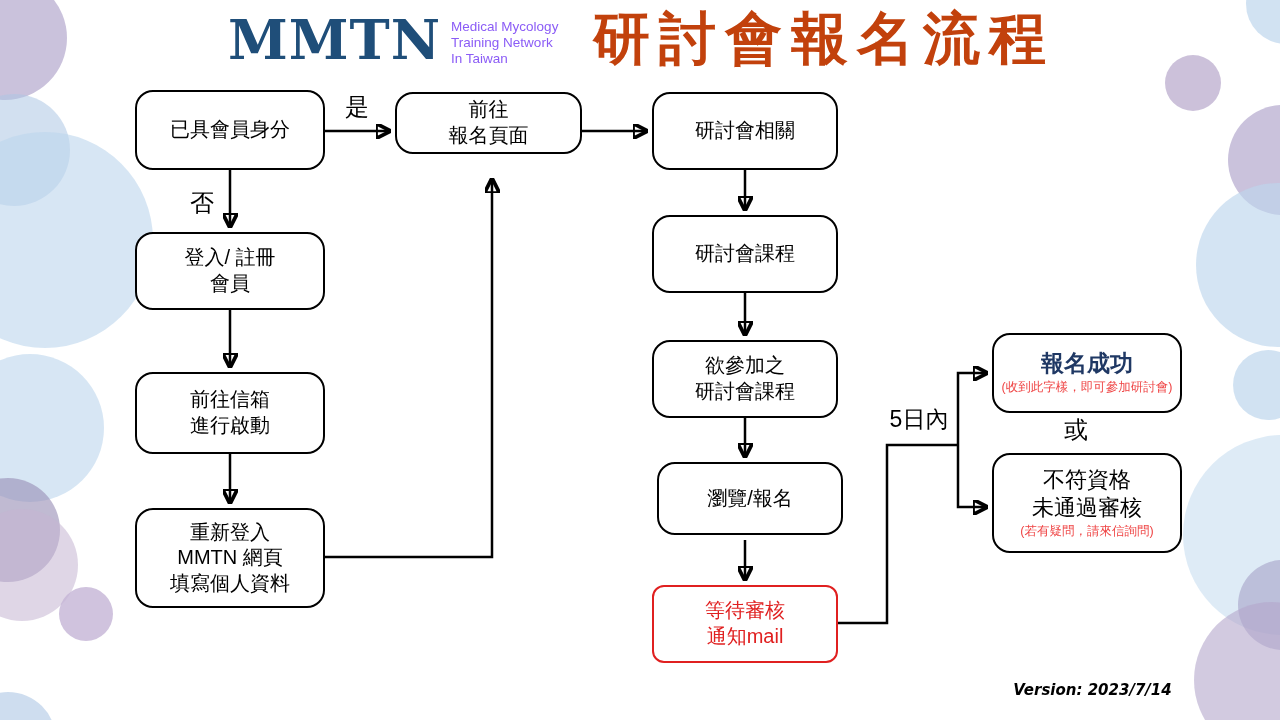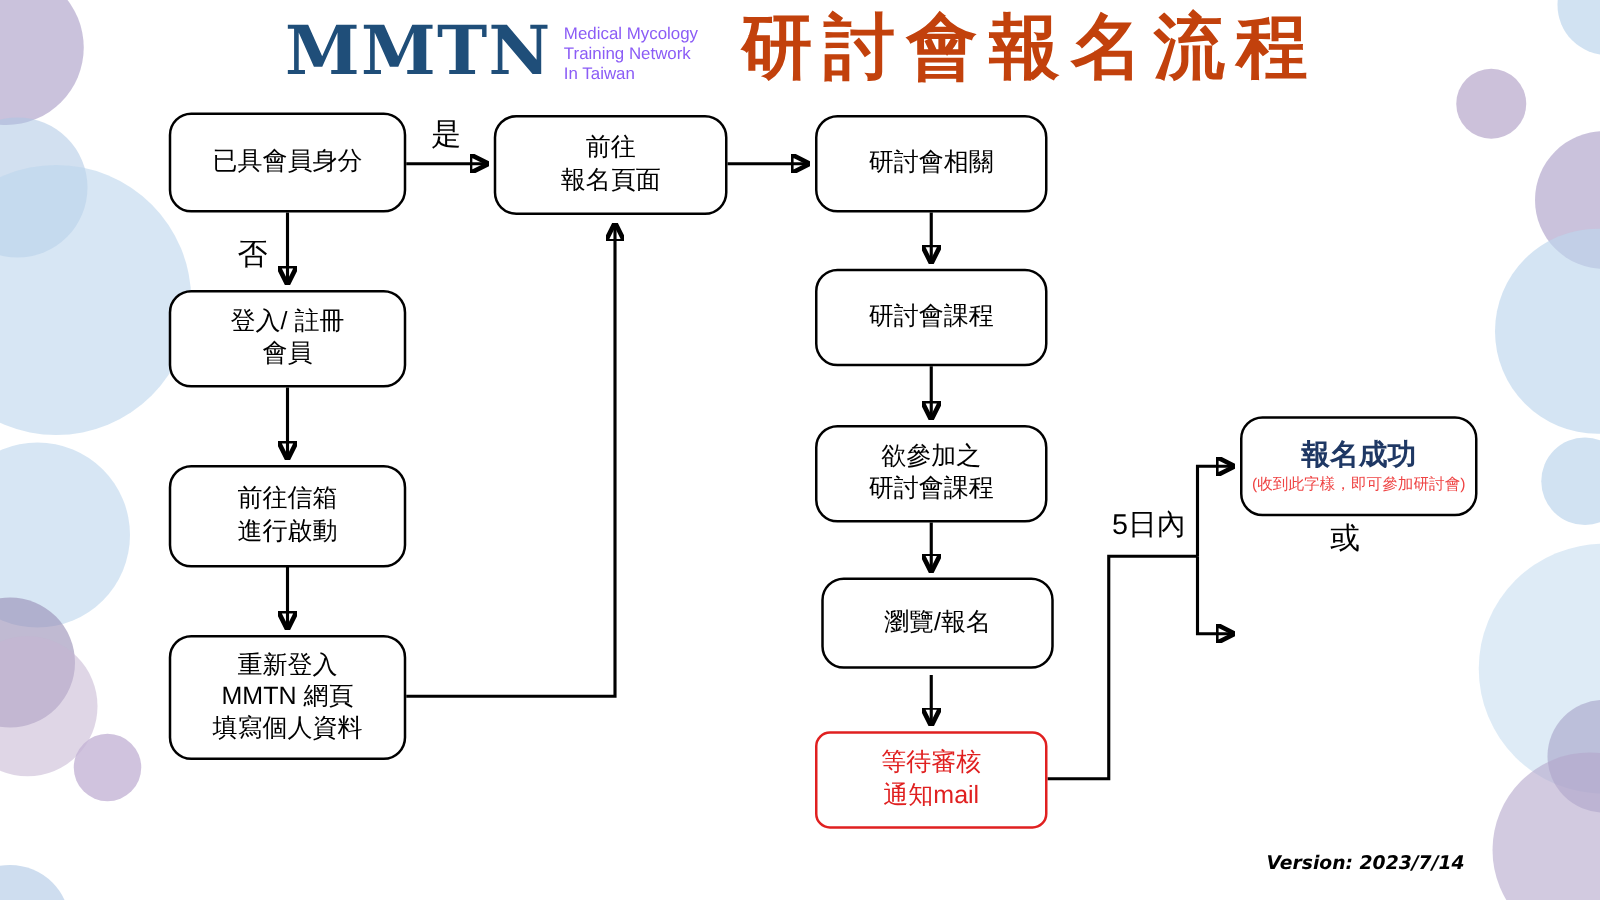--- a/index.html
+++ b/index.html
@@ -53,21 +53,21 @@
   .node-text{font-size:20px;line-height:1.28;white-space:pre-line;}
   .node--red{border-color:#E02020;border-radius:12px;}
   .node--red .node-text{color:#E02020;}
   .node-title{font-size:23px;font-weight:bold;color:#1F3864;line-height:1.2;}
   .node-text--sm{font-size:22px;line-height:1.25;white-space:pre-line;}
   .node-caption{font-size:12.5px;color:#ef4444;margin-top:2px;white-space:nowrap;}
   .b1 {left:135px;top:90px; width:190px;height:80px;}
   .b2 {left:135px;top:232px;width:190px;height:78px;}
   .b3 {left:135px;top:372px;width:190px;height:82px;}
   .b4 {left:135px;top:508px;width:190px;height:100px;}
-  .b5 {left:395px;top:92px; width:187px;height:80px;}
+  .b5 {left:395px;top:92px; width:187px;height:62px;}
   .b6 {left:652px;top:92px; width:186px;height:78px;}
   .b7 {left:652px;top:215px;width:186px;height:78px;}
   .b8 {left:652px;top:340px;width:186px;height:78px;}
   .b9 {left:657px;top:462px;width:186px;height:73px;}
   .b10{left:652px;top:585px;width:186px;height:78px;}
   .b11{left:992px;top:333px;width:190px;height:80px;}
   .b12{left:992px;top:453px;width:190px;height:100px;}
 
   
   .edge-label{position:absolute;font-size:24px;color:#000;text-align:center;}
@@ -173,20 +173,25 @@
     <div class="node-text">瀏覽/報名</div>
   </div>
   <div class="node b10 node--red">
     <div class="node-text">等待審核
 通知mail</div>
   </div>
   <div class="node b11">
     <div class="node-title">報名成功</div>
     <div class="node-caption">(收到此字樣，即可參加研討會)</div>
   </div>
+  <div class="node b12">
+    <div class="node-text--sm">不符資格
+未通過審核</div>
+    <div class="node-caption">(若有疑問，請來信詢問)</div>
+  </div>
 
   <div class="edge-label lbl-yes">是</div>
   <div class="edge-label lbl-no">否</div>
   <div class="edge-label lbl-within">5日內</div>
   <div class="edge-label lbl-or">或</div>
 
   <div class="version">Version: 2023/7/14</div>
 
 </div>
 

